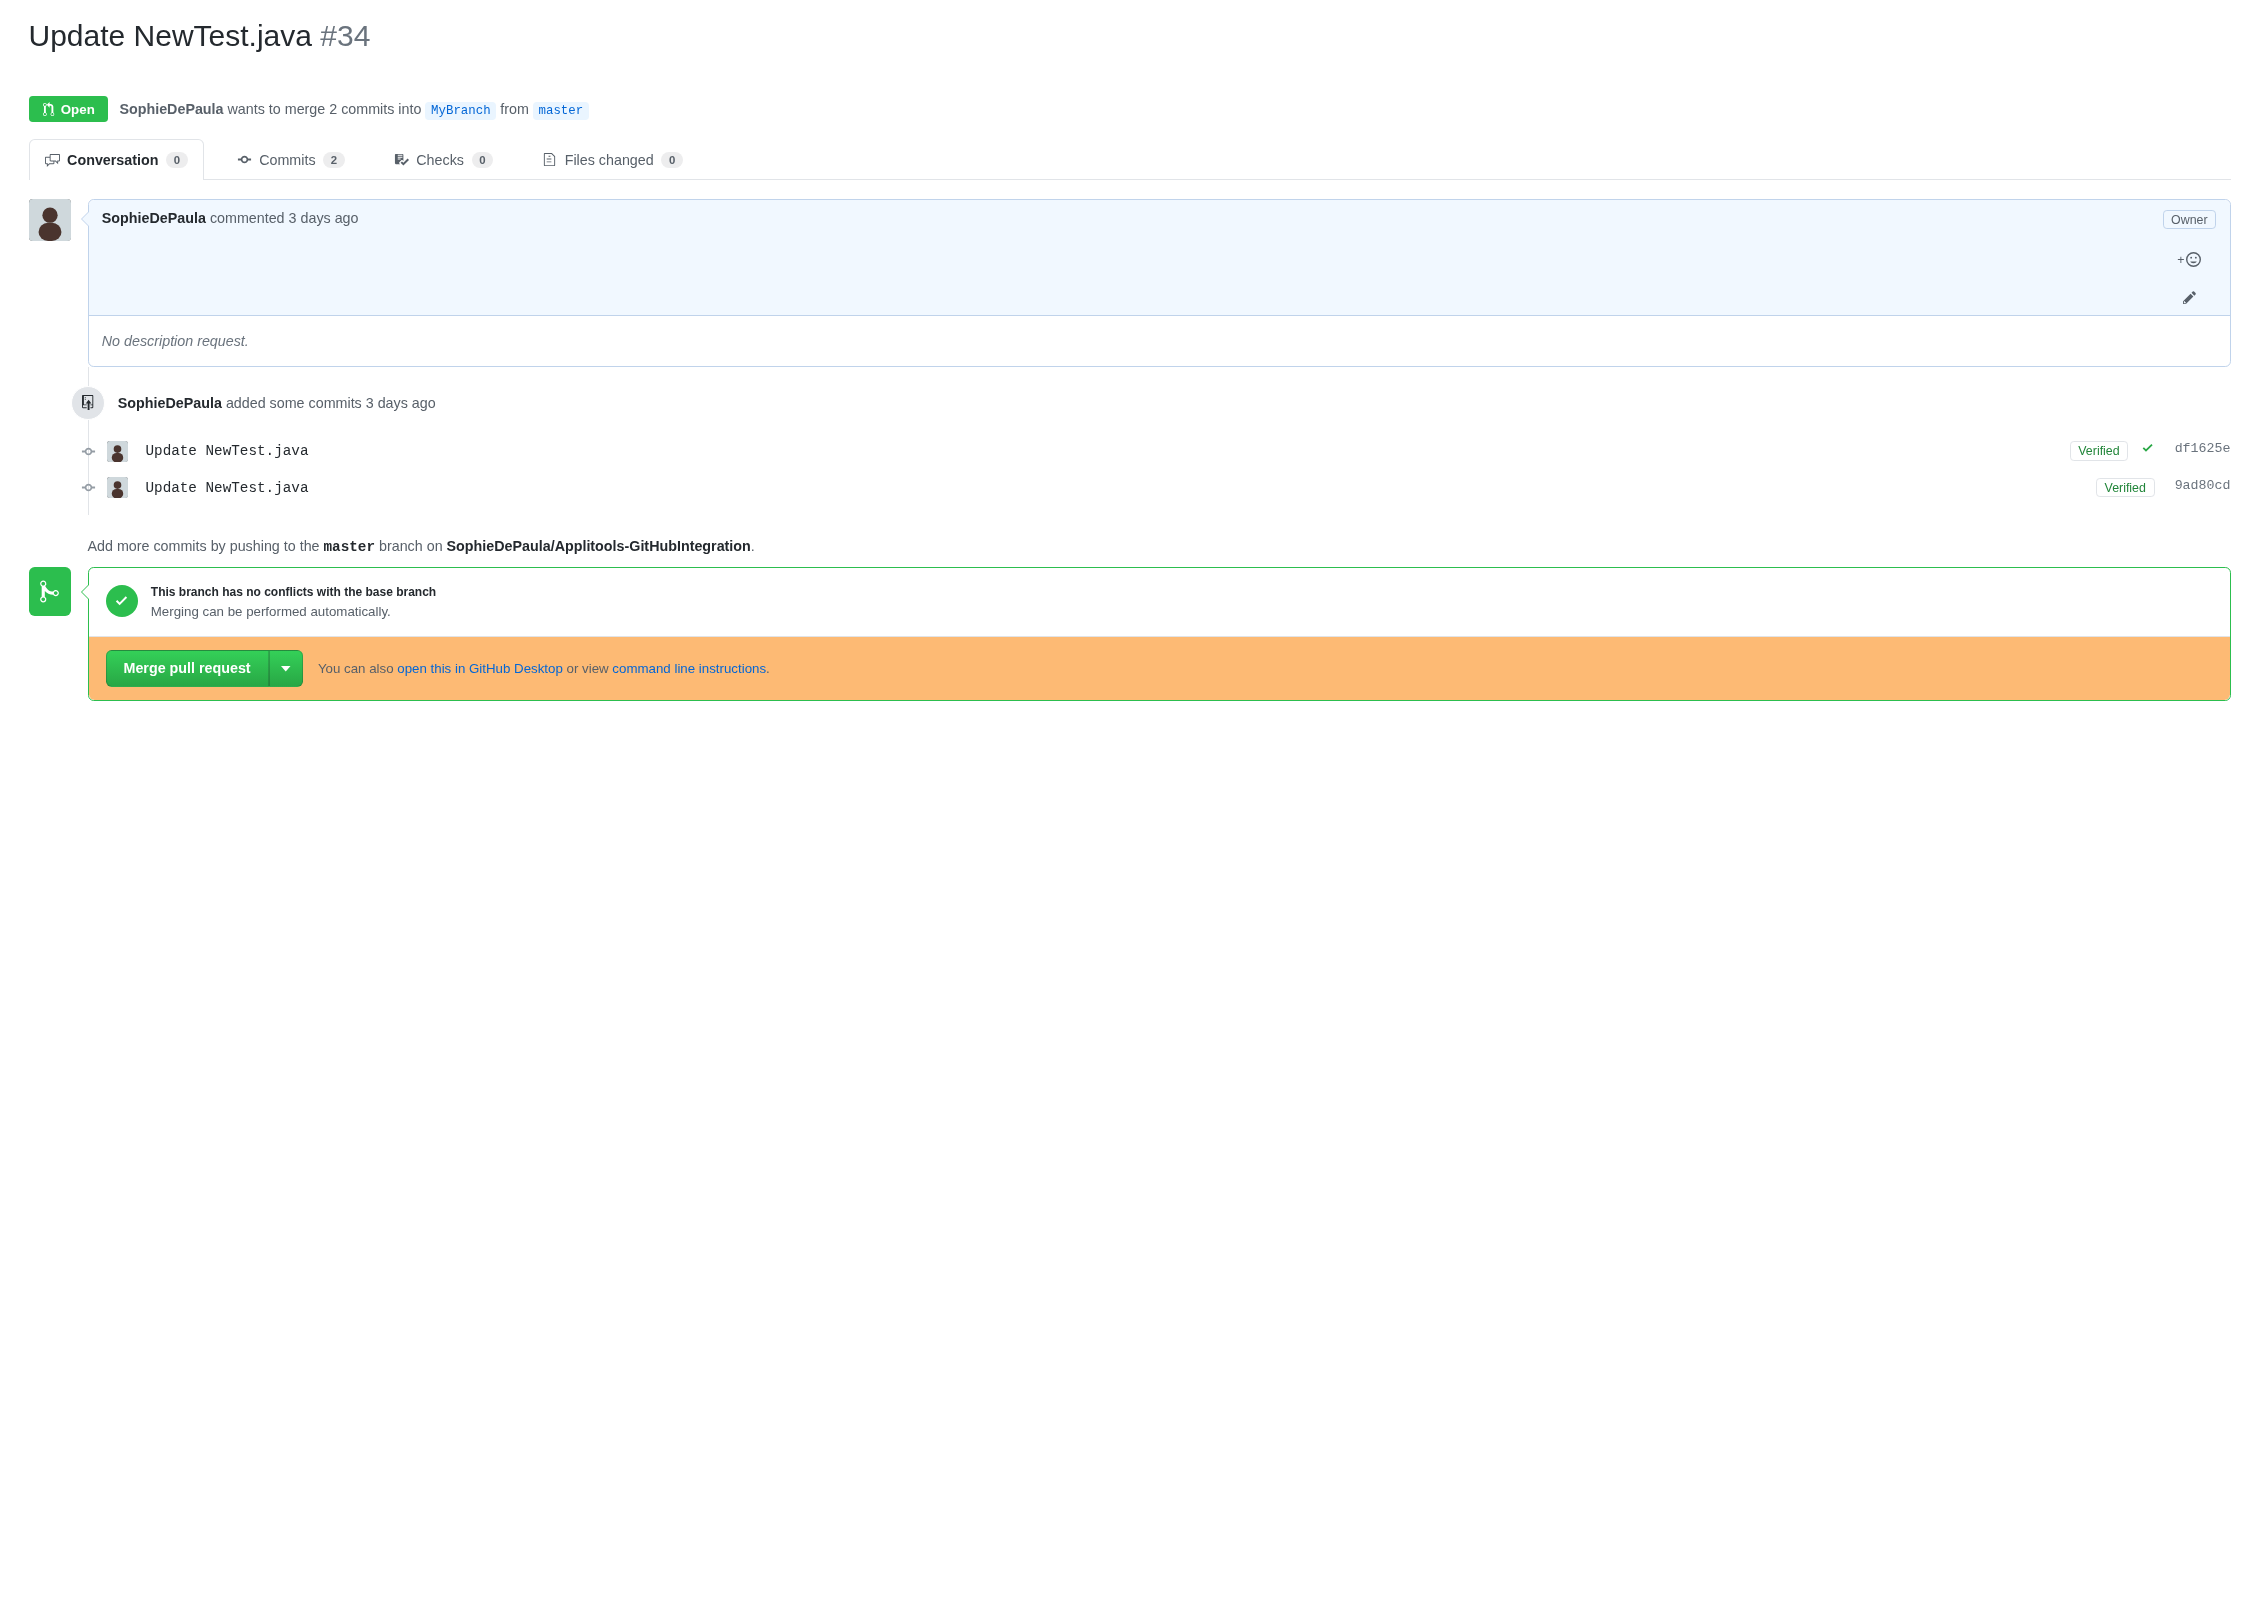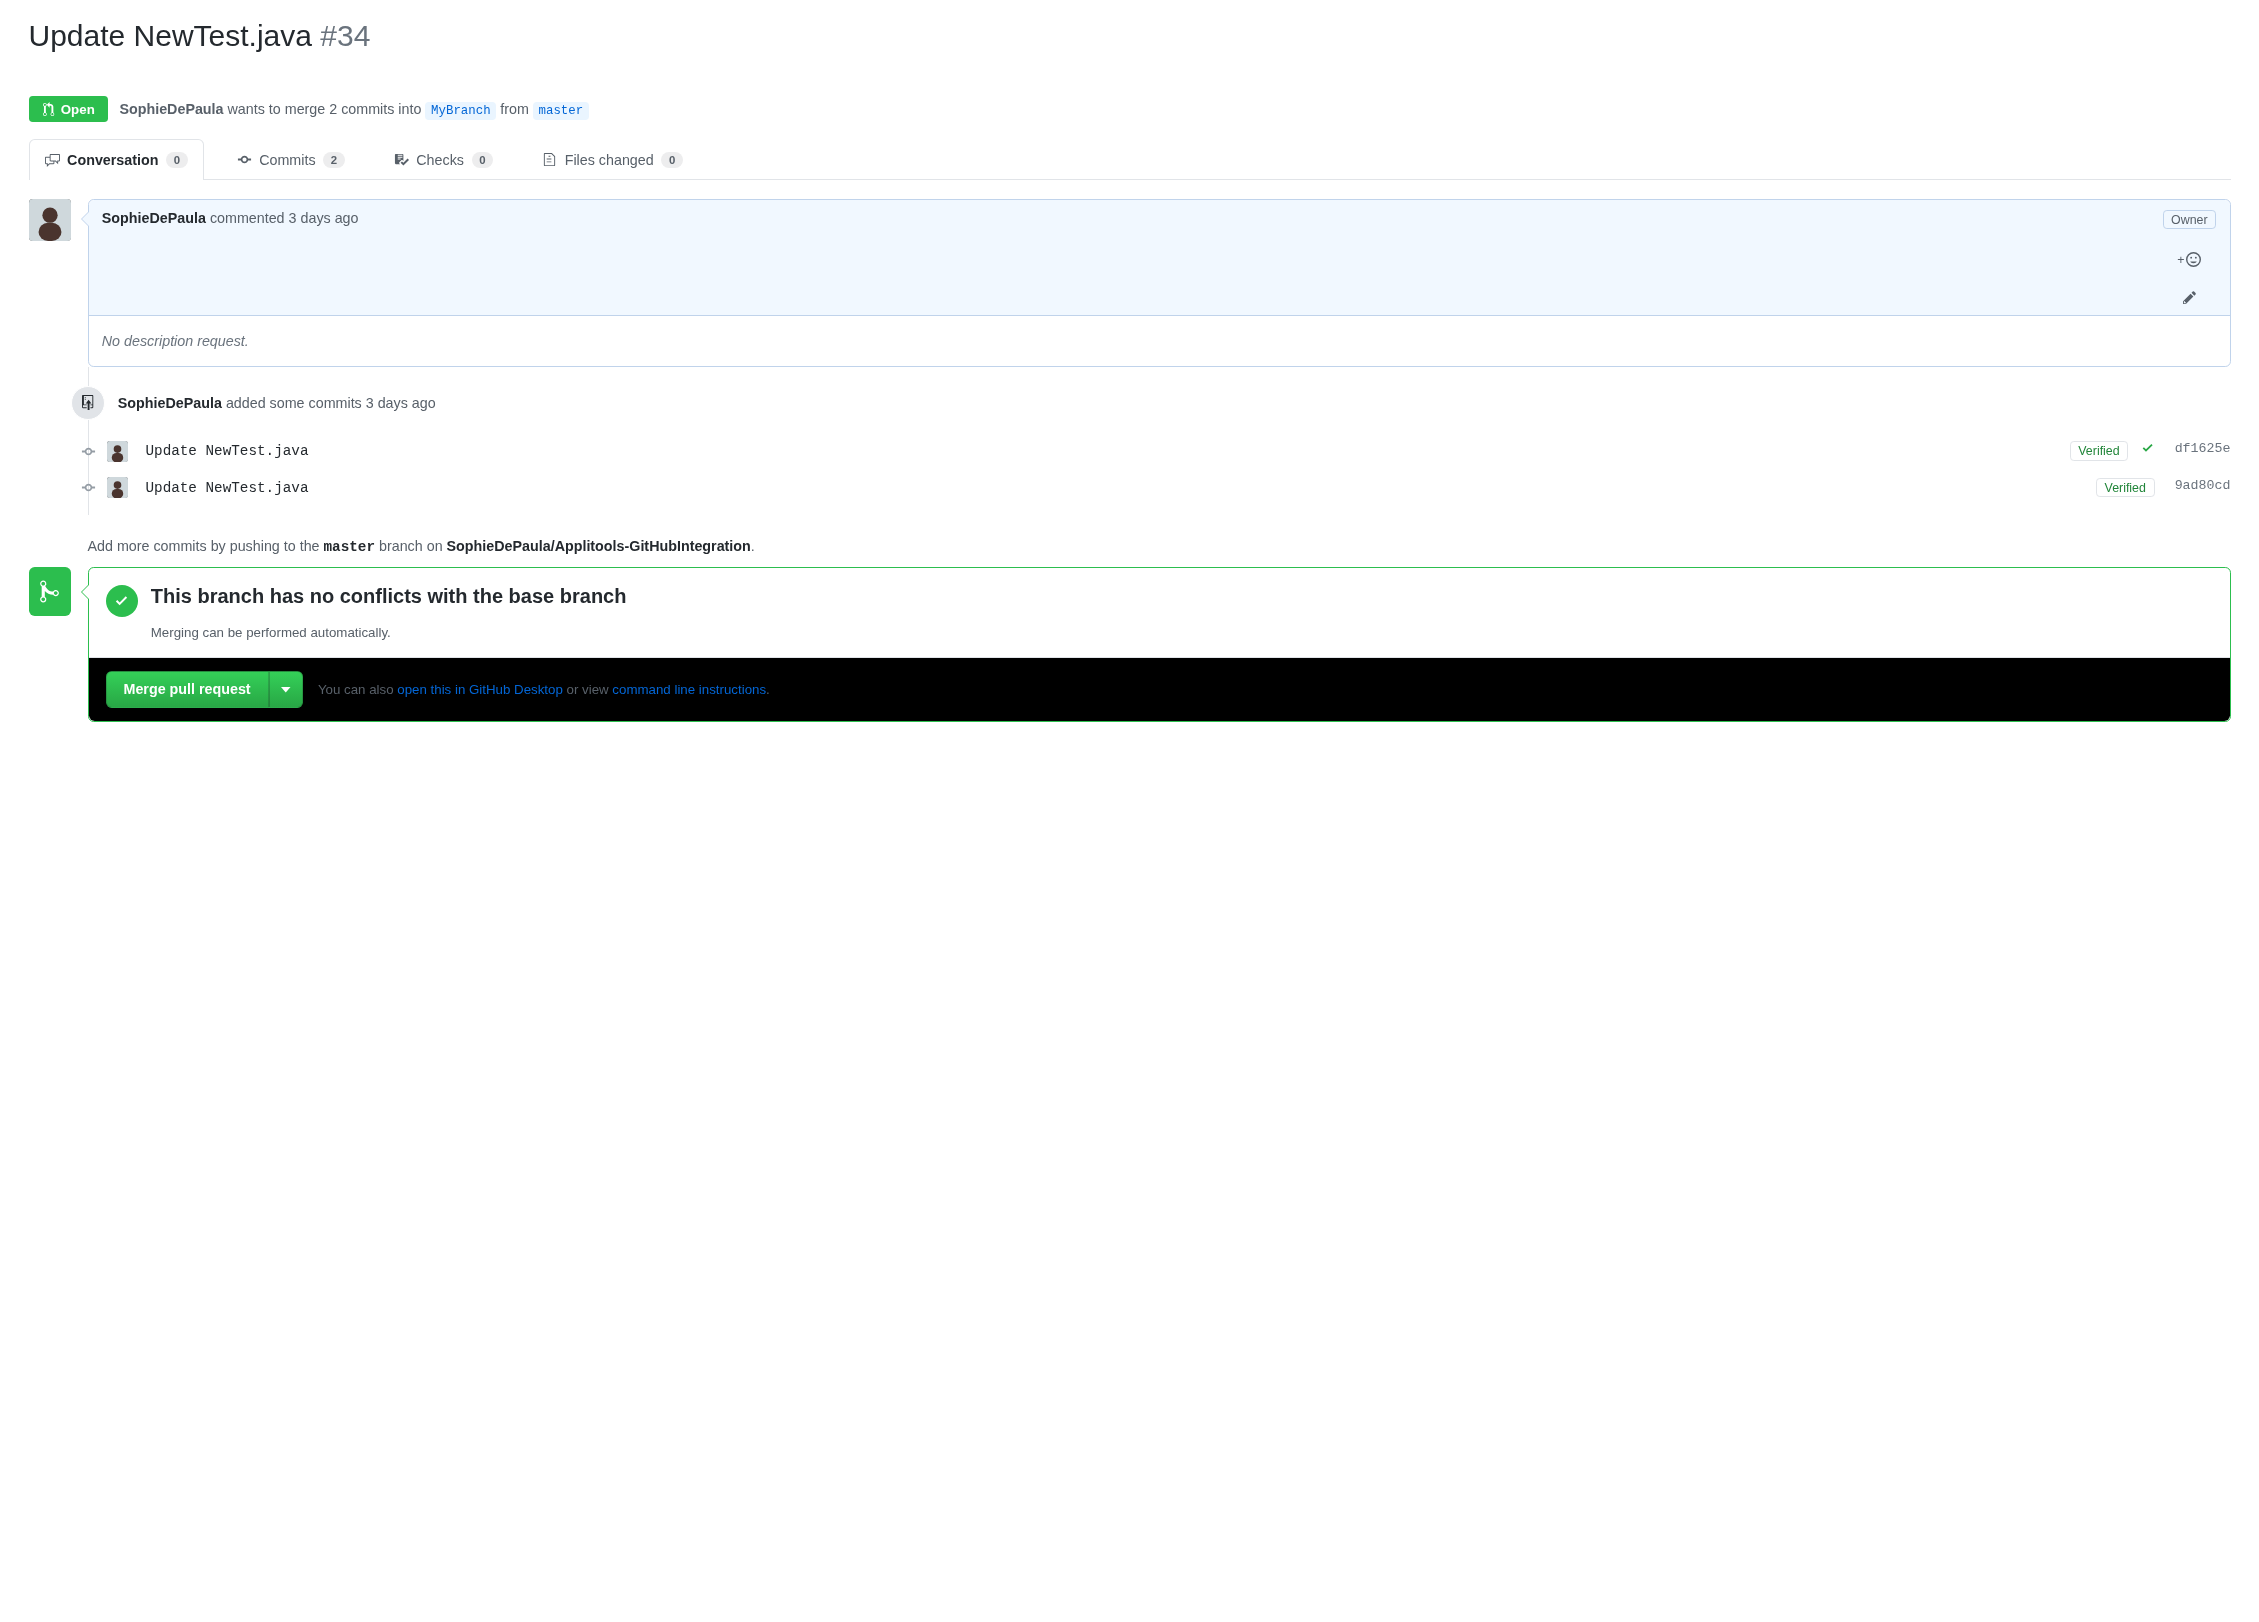--- a/index.html
+++ b/index.html
@@ -106,23 +106,23 @@
     .merge-box::after {
       content: ""; position: absolute; left: -6.7px; top: 17px;
       border-style: solid; border-width: 7.6px 7.6px 7.6px 0; border-color: transparent #fff transparent transparent;
     }
     .merge-status { padding: 17px; display: flex; gap: 13.3px; align-items: flex-start; }
     .merge-check-circle {
       width: 32px; height: 32px; border-radius: 50%; background: #2cbe4e; display: flex;
       align-items: center; justify-content: center; flex-shrink: 0;
     }
     .merge-check-circle svg { fill: #fff; }
-    .merge-title { font-weight: 600; font-size: 20px; margin-bottom: 17px; }
+    .merge-title { font-weight: 600; font-size: 12px; margin-bottom: 5px; }
     .merge-sub { color: #586069; font-size: 13.3px; }
-    .merge-actions { border-top: 1px solid #e1e4e8; background: #000000; padding: 13.3px 17px; display: flex; align-items: center; gap: 15px; flex-wrap: wrap; border-radius: 0 0 5.7px 5.7px; }
+    .merge-actions { border-top: 1px solid #e1e4e8; background: #fdba74; padding: 13.3px 17px; display: flex; align-items: center; gap: 15px; flex-wrap: wrap; border-radius: 0 0 5.7px 5.7px; }
     .merge-btn-group { display: flex; }
     .merge-btn {
       background: linear-gradient(#34d058,#28a745); color: #fff; font-weight: 600; font-size: 14.3px;
       padding: 9.5px 17px; border: 1px solid rgba(27,31,35,0.2); border-radius: 5.7px 0 0 5.7px; cursor: pointer;
     }
     .merge-btn-dd {
       background: linear-gradient(#34d058,#28a745); border: 1px solid rgba(27,31,35,0.2); border-left: 1px solid rgba(27,31,35,0.25);
       border-radius: 0 5.7px 5.7px 0; padding: 9.5px 11.4px; cursor: pointer; display: flex; align-items: center;
     }
     .merge-btn-dd svg { fill: #fff; }

